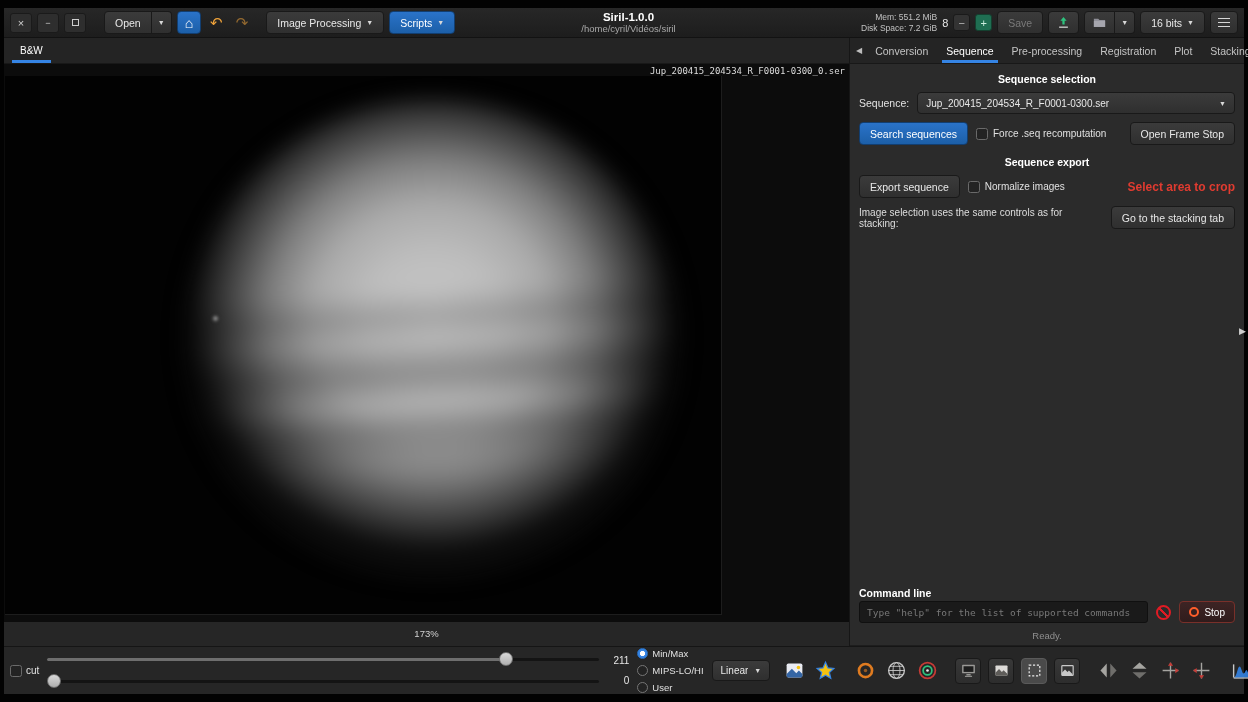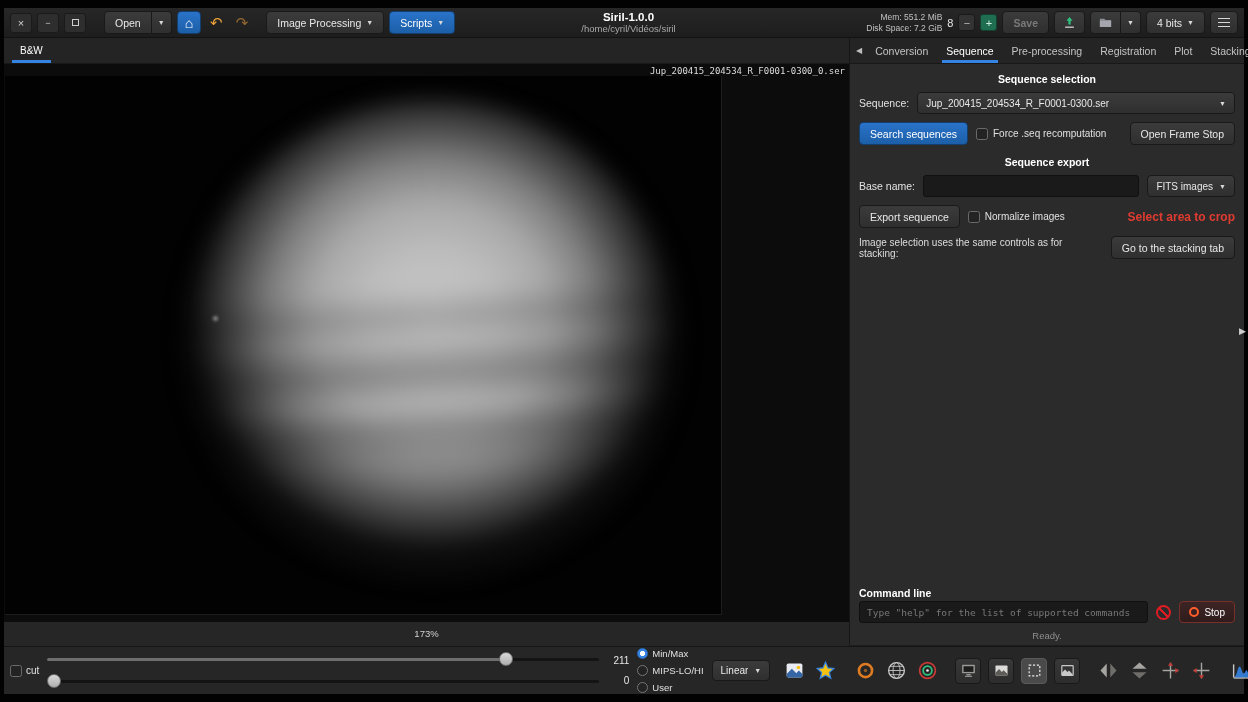--- a/index.html
+++ b/index.html
@@ -7,21 +7,21 @@
   .screen{position:relative;width:1248px;height:702px;background:#020202;color:#e6e6e6;font-size:11px;}
   .app{position:absolute;left:4px;top:8px;width:1240px;height:686px;display:flex;flex-direction:column;background:#262626;}
 
   
   .titlebar{height:30px;flex:none;background:linear-gradient(#272727,#1d1d1d);border-bottom:1px solid #121212;display:flex;align-items:center;padding:0 6px;gap:5px;position:relative;}
   .winbtn{width:22px;height:20px;background:#2e2e2e;border:1px solid #1a1a1a;border-radius:3px;color:#cfcfcf;display:inline-flex;align-items:center;justify-content:center;font-size:11px;}
   .winbtn.sm{font-size:9px;}
   .maxbox{display:inline-block;width:7px;height:7px;border:1px solid #cfcfcf;}
   .btn{height:23px;background:linear-gradient(#3b3b3b,#2f2f2f);border:1px solid #191919;border-radius:4px;color:#e8e8e8;display:inline-flex;align-items:center;justify-content:center;gap:5px;padding:0 10px;font-size:10.5px;white-space:nowrap;}
   .btn.blue{background:linear-gradient(#2a73c9,#1c5fa8);border-color:#123e70;color:#fff;}
-  .btn.disabled{color:#7a7a7a;font-weight:bold;}
+  .btn.disabled{color:#7a7a7a;}
   .split{display:inline-flex;}
   .split .btn:first-child{border-top-right-radius:0;border-bottom-right-radius:0;}
   .split .btn.arrow{border-top-left-radius:0;border-bottom-left-radius:0;border-left:none;padding:0 6px;}
   .caret{font-size:7px;line-height:1;color:#d8d8d8;}
   .flat{background:transparent;border:none;padding:0 4px;height:23px;display:inline-flex;align-items:center;}
   .orange{color:#f0a33a;font-size:15px;}
   .orange.dim{opacity:.55;}
   .tb-center{position:absolute;left:0;right:0;top:0;height:100%;display:flex;flex-direction:column;align-items:center;justify-content:center;pointer-events:none;padding-left:9px;}
   .tb-title{font-weight:bold;font-size:11.5px;color:#fff;line-height:1.15;}
   .tb-sub{font-size:9.5px;color:#a8a8a8;line-height:1.1;}
@@ -175,21 +175,21 @@
           <svg viewBox="0 0 24 24" width="15" height="15">
                 <path d="M3 6h7l2 2h9v11H3z" fill="#8f8f98"></path>
                 <path d="M3 9.5h18V19H3z" fill="#a6a6ae"></path>
               </svg>
         </button>
         <button class="btn arrow">
               <span class="caret">▼</span>
             </button>
       </div>
       <button class="btn">
-            <span>4 bits</span>
+            <span>16 bits</span>
             <span class="caret">▼</span>
           </button>
       <button class="btn iconbtn">
             <span class="hamb">
               <i></i>
               <i></i>
               <i></i>
             </span>
           </button>
     </div>
@@ -240,28 +240,20 @@
           <button class="btn blue">Search sequences</button>
           <label class="check">
             <span class="cb"></span>
             <span>Force .seq recomputation</span>
           </label>
           <button class="btn" style="margin-left:auto">Open Frame Stop</button>
         </div>
 
         <div class="sect-title">Sequence export</div>
 
-        <div class="prow">
-          <span class="plabel">Base name:</span>
-          <input class="entry grow" value="" style="">
-          <div class="combo">
-            <span class="ctext">FITS images</span>
-            <span class="caret">▼</span>
-          </div>
-        </div>
 
         <div class="prow">
           <button class="btn">Export sequence</button>
           <label class="check">
             <span class="cb"></span>
             <span>Normalize images</span>
           </label>
           <span class="redtext" style="margin-left:auto">Select area to crop</span>
         </div>
 

